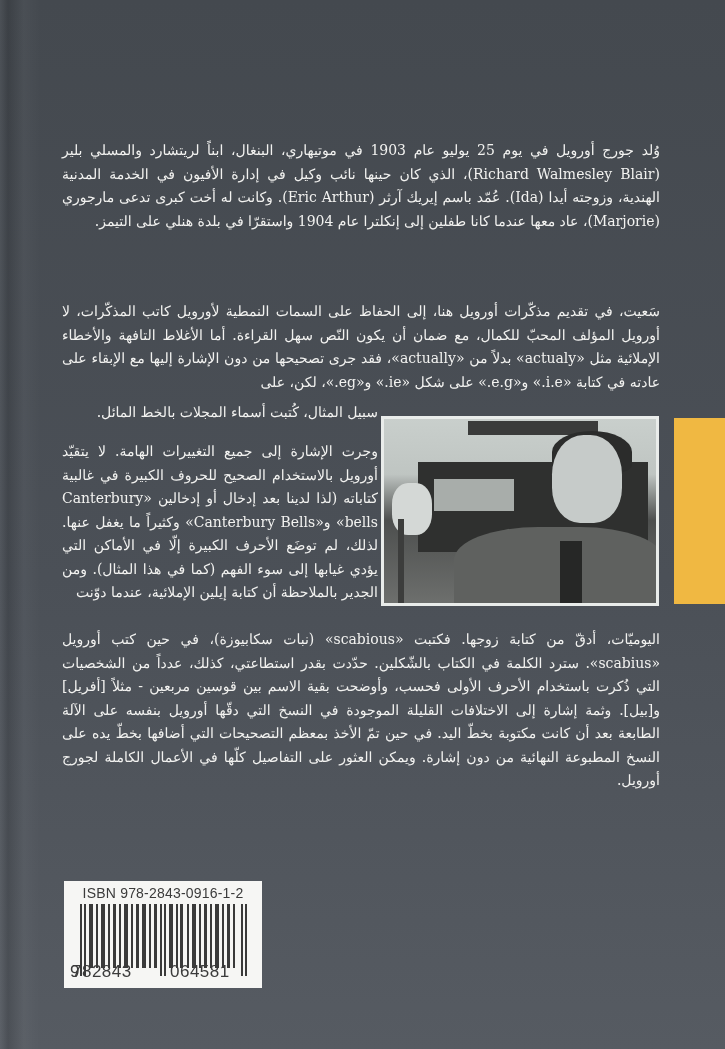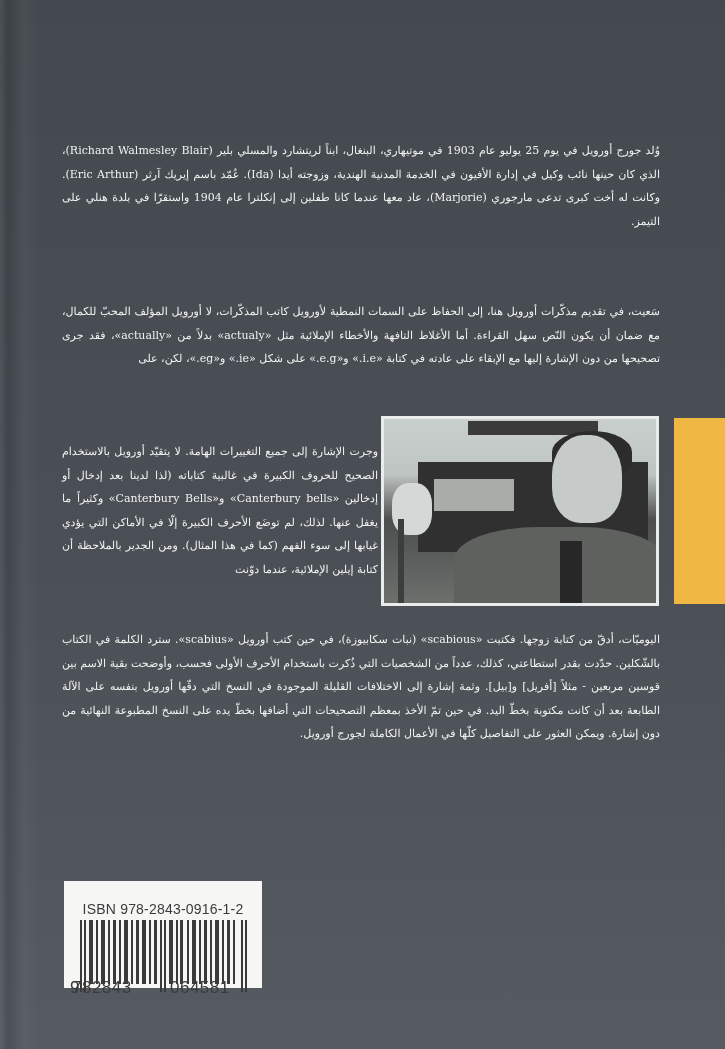--- a/index.html
+++ b/index.html
@@ -10,21 +10,21 @@
   }
   .cover {
     position: relative; width: 725px; height: 1049px;
     background:
       linear-gradient(90deg, rgba(255,255,255,0.04) 0px, rgba(0,0,0,0.12) 8px, rgba(255,255,255,0.03) 24px, rgba(0,0,0,0) 40px),
       linear-gradient(180deg, #44494f 0%, #4b5057 55%, #565b62 100%);
   }
   .para {
     position: absolute; direction: rtl; text-align: justify;
     text-align-last: right;
-    color: #f2f2f0; font-size: 11px; line-height: 23.5px;
+    color: #f2f2f0; font-size: 14px; line-height: 23.5px;
   }
   .p1 { left: 62px; top: 139px; width: 598px; }
   .p2 { left: 62px; top: 300px; width: 598px; }
   .p2-wrap { left: 62px; top: 401px; width: 598px; }
   .p3 { left: 62px; top: 628px; width: 598px; }
   .p-side { position: absolute; left: 62px; top: 422px; width: 316px; margin-top: 18px; }
   .para p { margin: 0; }
   .photo {
     position: absolute; left: 381px; top: 416px; width: 278px; height: 190px;
     background: #e9ecea; padding: 3px; box-sizing: border-box;
@@ -41,21 +41,21 @@
   .ph-body { position: absolute; left: 70px; top: 108px; width: 210px; height: 82px; border-radius: 40% 40% 0 0; background: #5f615f; }
   .ph-tie { position: absolute; left: 176px; top: 122px; width: 22px; height: 70px; background: #262726; }
   .ph-hand { position: absolute; left: 8px; top: 64px; width: 40px; height: 52px; border-radius: 40%; background: #d4d8d6; }
   .ph-cane { position: absolute; left: 14px; top: 100px; width: 6px; height: 90px; background: #3c3d3c; }
   .yellow-bar {
     position: absolute; left: 674px; top: 418px; width: 51px; height: 186px;
     background: #f0b842;
   }
   .barcode {
     position: absolute; left: 64px; top: 881px; width: 198px; height: 107px;
-    background: #f6f6f4; box-sizing: border-box; padding: 20px 6px;
+    background: #f6f6f4; box-sizing: border-box; padding: 4px 6px;
     font-family: "Liberation Sans", sans-serif; color: #3b3b3b;
   }
   .isbn-label { font-size: 14px; text-align: center; letter-spacing: 0.2px; height: 17px; line-height: 17px; }
   .bars { position: relative; height: 64px; margin: 2px 0 0 10px; }
   .bars span { position: absolute; top: 0; background: #3a3a3a; height: 64px; }
   .bars span.long { height: 72px; }
   .bar-digits { position: relative; font-size: 17px; height: 20px; line-height: 20px; margin-top: -6px; }
   .bar-digits .d0 { position: absolute; left: 0; }
   .bar-digits .d1 { position: absolute; left: 2px; letter-spacing: 0.5px; }
   .bar-digits .d2 { position: absolute; left: 100px; letter-spacing: 0.5px; }
@@ -66,20 +66,23 @@
 <div class="cover">
 
   <div class="para p1">
     <p>وُلد جورج أورويل في يوم 25 يوليو عام 1903 في موتيهاري، البنغال، ابناً لريتشارد والمسلي بلير (Richard Walmesley Blair)، الذي كان حينها نائب وكيل في إدارة الأفيون في الخدمة المدنية الهندية، وزوجته أيدا (Ida). عُمّد باسم إيريك آرثر (Eric Arthur). وكانت له أخت كبرى تدعى مارجوري (Marjorie)، عاد معها عندما كانا طفلين إلى إنكلترا عام 1904 واستقرّا في بلدة هنلي على التيمز.</p>
   </div>
 
   <div class="para p2">
     <p>سَعيت، في تقديم مذكّرات أورويل هنا، إلى الحفاظ على السمات النمطية لأورويل كاتب المذكّرات، لا أورويل المؤلف المحبّ للكمال، مع ضمان أن يكون النّص سهل القراءة. أما الأغلاط التافهة والأخطاء الإملائية مثل «actualy» بدلاً من «actually»، فقد جرى تصحيحها من دون الإشارة إليها مع الإبقاء على عادته في كتابة «i.e.» و«e.g.» على شكل «ie.» و«eg.»، لكن، على</p>
   </div>
 
+  <div class="para p2-wrap" style="top:401px; width:316px;">
+    <p>سبيل المثال، كُتبت أسماء المجلات بالخط المائل.</p>
+  </div>
 
   <div class="para p-side">
     <p>وجرت الإشارة إلى جميع التغييرات الهامة. لا يتقيّد أورويل بالاستخدام الصحيح للحروف الكبيرة في غالبية كتاباته (لذا لدينا بعد إدخال أو إدخالين «Canterbury bells» و«Canterbury Bells» وكثيراً ما يغفل عنها. لذلك، لم توضَع الأحرف الكبيرة إلّا في الأماكن التي يؤدي غيابها إلى سوء الفهم (كما في هذا المثال). ومن الجدير بالملاحظة أن كتابة إيلين الإملائية، عندما دوّنت</p>
   </div>
 
   <div class="photo">
     <div class="photo-inner">
       <div class="ph-frame"></div>
       <div class="ph-chair"></div>
       <div class="ph-panel"></div>

